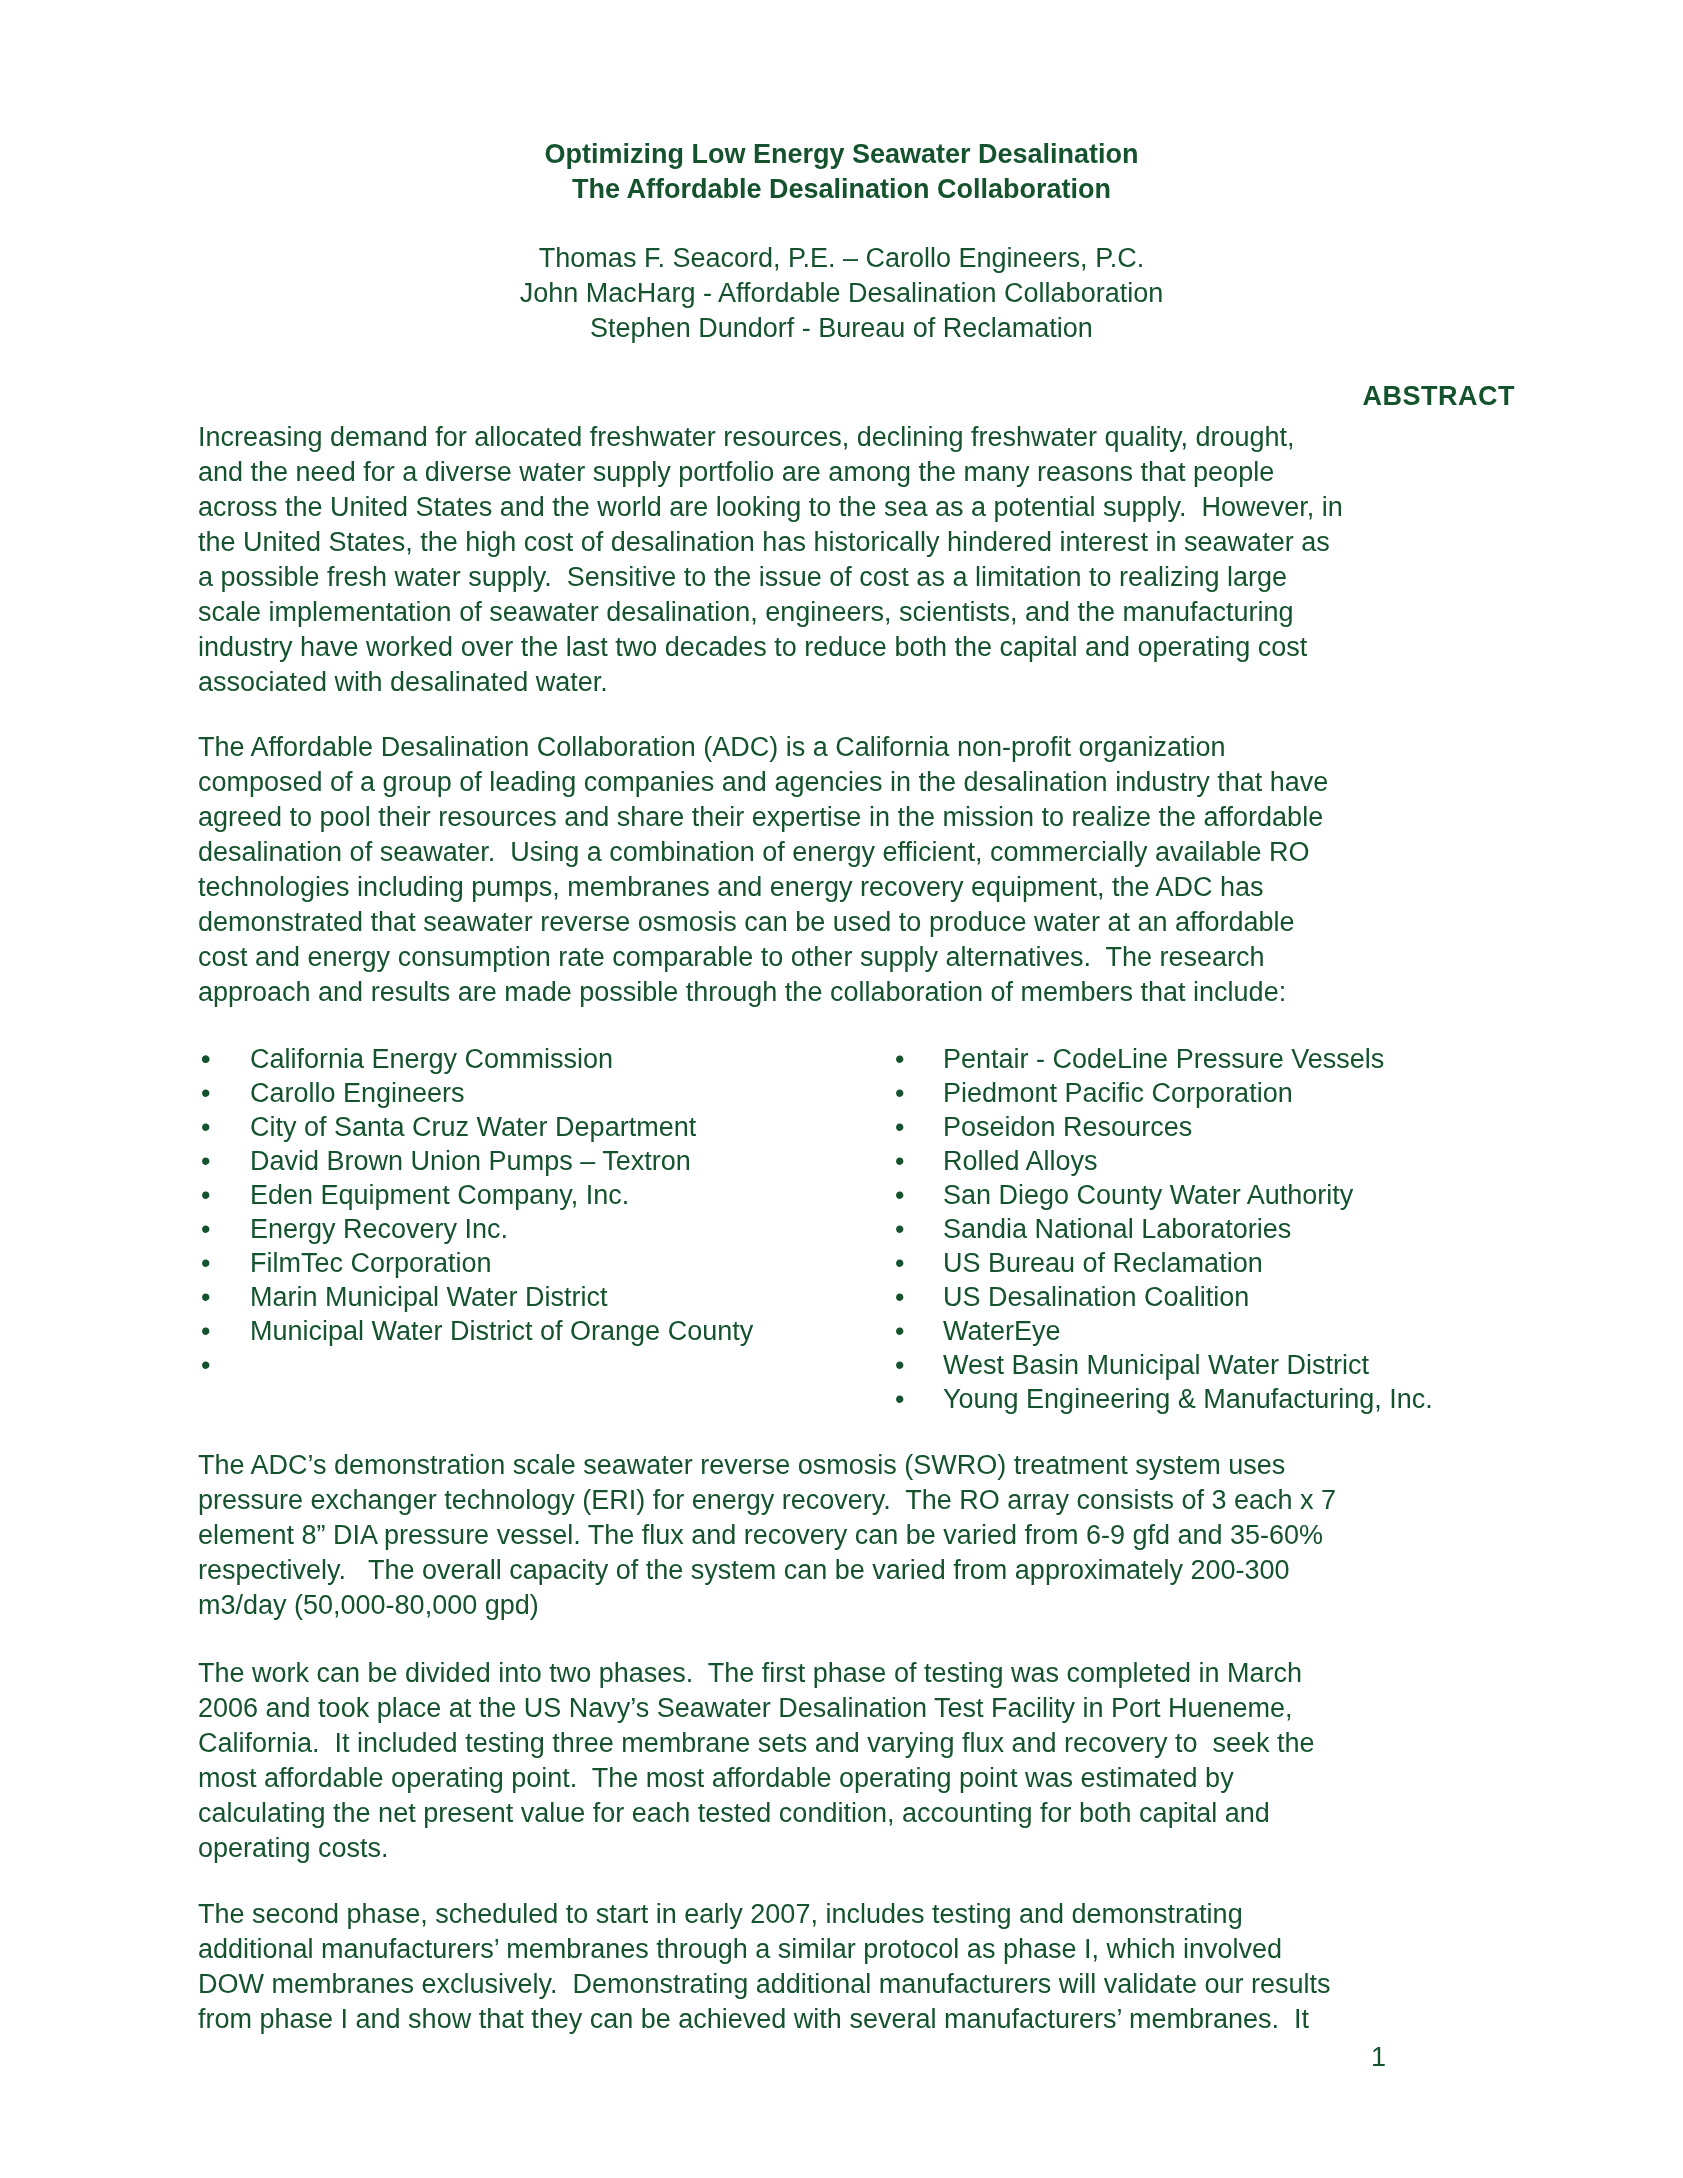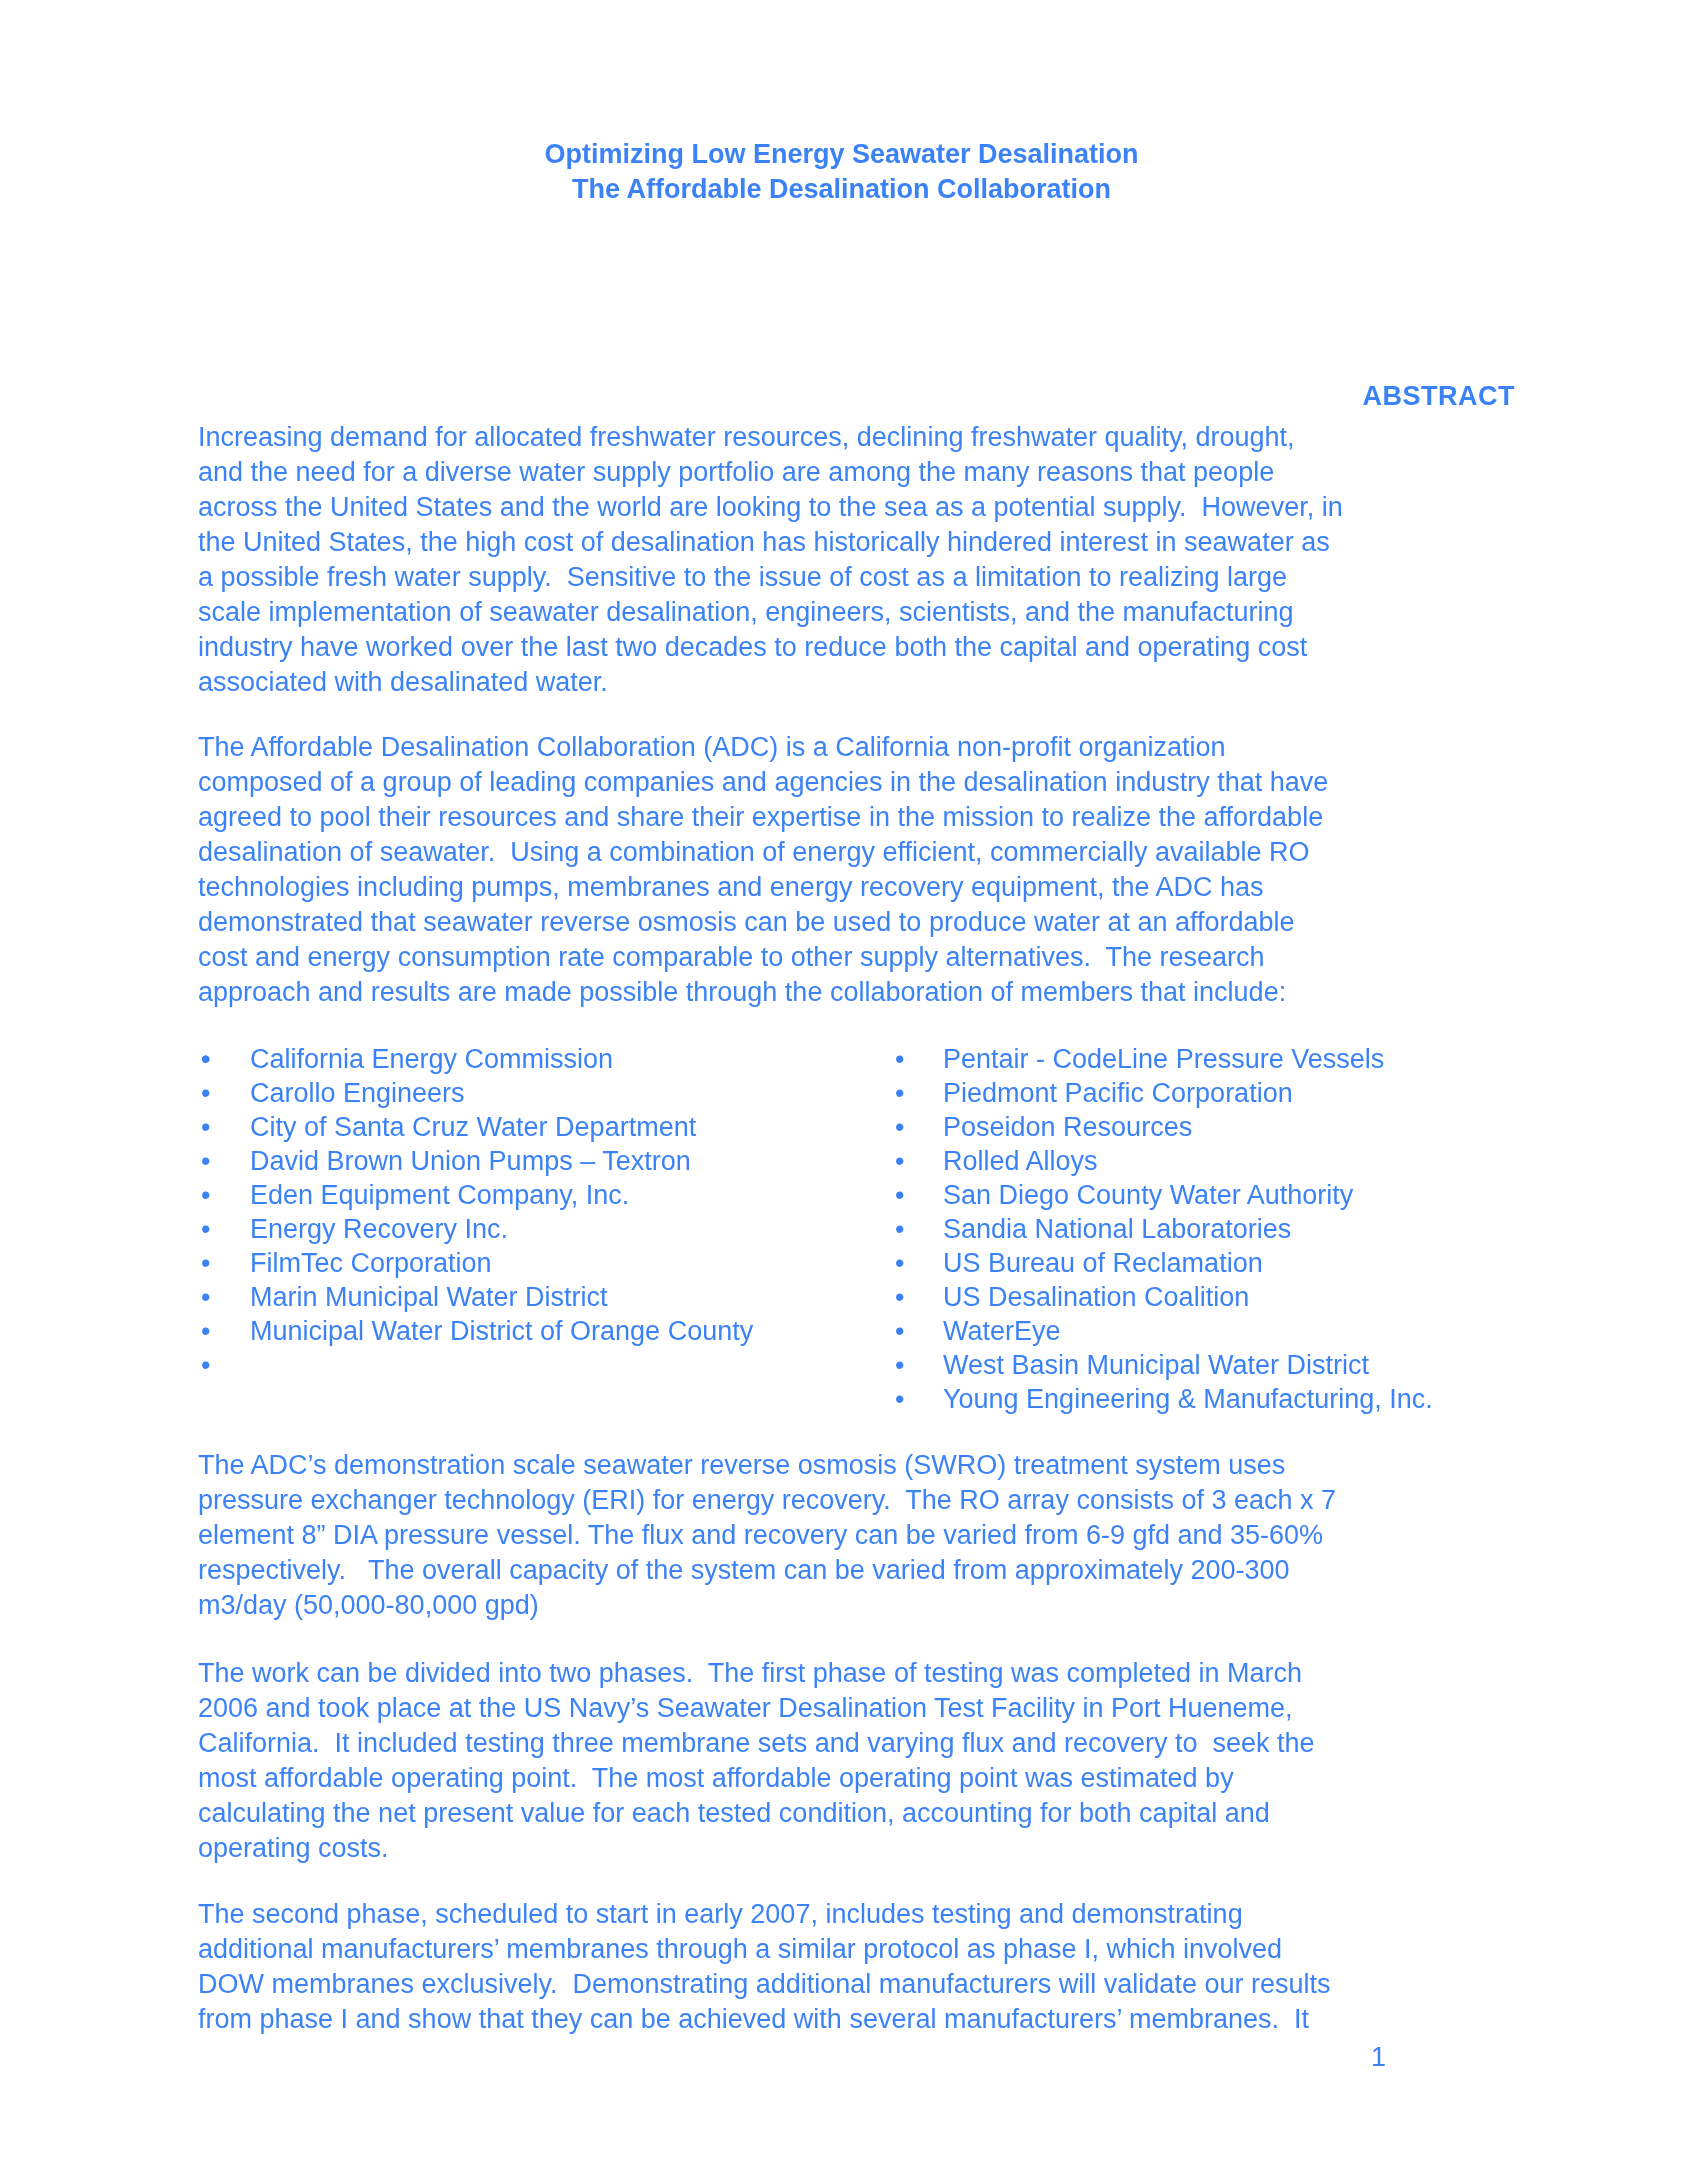--- a/index.html
+++ b/index.html
@@ -5,21 +5,21 @@
   html, body {
     margin: 0;
     padding: 0;
     background: #ffffff;
   }
   .page {
     position: relative;
     width: 1683px;
     height: 2178px;
     background: #ffffff;
-    color: #3b82f6;
+    color: #14532d;
     font-family: "Liberation Sans", "DejaVu Sans", sans-serif;
     font-size: 27px;
     line-height: 35px;
     overflow: hidden;
   }
   .abs {
     position: absolute;
   }
   .prewrap {
     white-space: pre-wrap;
@@ -77,20 +77,23 @@
   }
 </style>
 </head>
 <body>
 
 <div class="page">
 
   <div class="abs prewrap title-block">Optimizing Low Energy Seawater Desalination
 The Affordable Desalination Collaboration</div>
 
+  <div class="abs prewrap authors-block">Thomas F. Seacord, P.E. – Carollo Engineers, P.C.
+John MacHarg - Affordable Desalination Collaboration
+Stephen Dundorf - Bureau of Reclamation</div>
 
   <div class="abs abstract-heading">ABSTRACT</div>
 
   <div class="abs prewrap para-2">The Affordable Desalination Collaboration (ADC) is a California non-profit organization
 composed of a group of leading companies and agencies in the desalination industry that have
 agreed to pool their resources and share their expertise in the mission to realize the affordable
 desalination of seawater.  Using a combination of energy efficient, commercially available RO
 technologies including pumps, membranes and energy recovery equipment, the ADC has
 demonstrated that seawater reverse osmosis can be used to produce water at an affordable
 cost and energy consumption rate comparable to other supply alternatives.  The research

